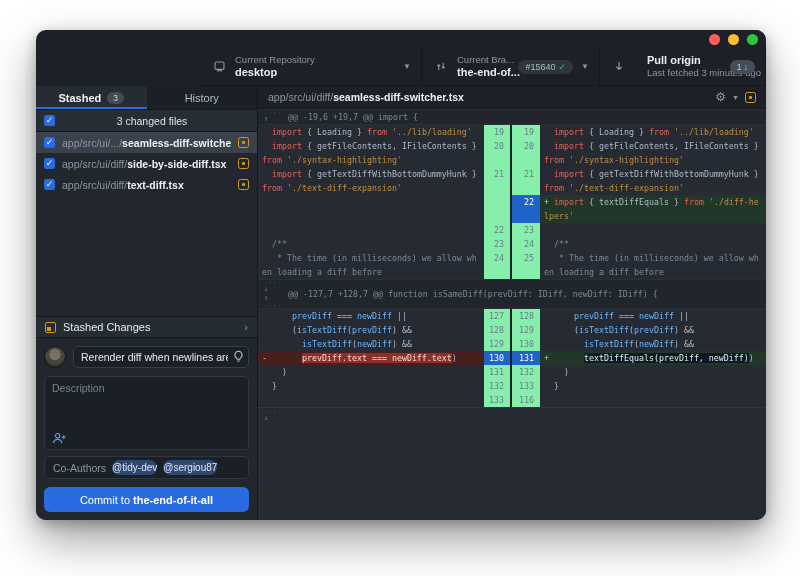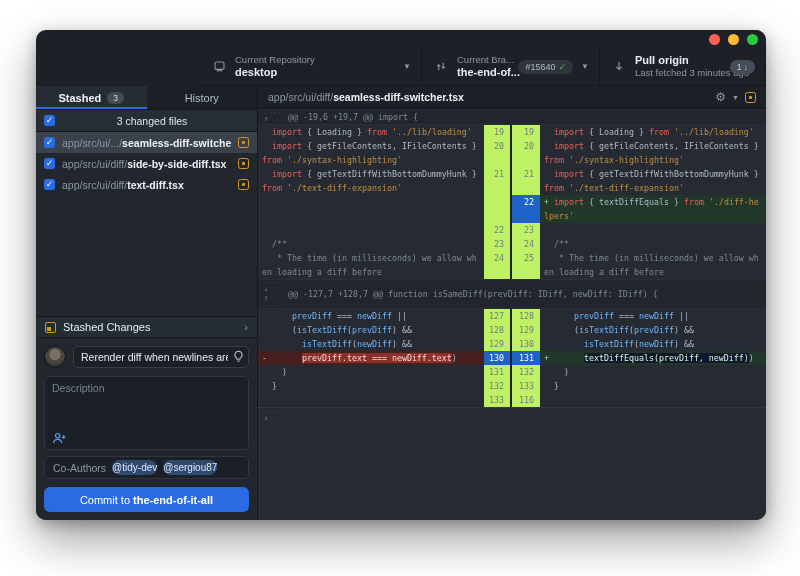--- a/index.html
+++ b/index.html
@@ -22,21 +22,21 @@
   
   .toolbar { height:38px; flex:none; display:flex; background:#1d2127; border-bottom:1px solid #14171c; }
   .tb-sec { display:flex; align-items:center; padding:0 10px; border-right:1px solid #14171c; cursor:default; }
   .tb-sec .ticon { width:18px; flex:none; color:#8b97a3; display:flex; align-items:center; justify-content:center; margin-right:7px; }
   .tb-txt { display:flex; flex-direction:column; justify-content:center; min-width:0; }
   .tb-label { font-size:9.5px; color:#8b97a3; line-height:12px; white-space:nowrap; }
   .tb-value { font-size:11px; font-weight:bold; color:#e6edf3; line-height:13px; white-space:nowrap; }
   .caret { color:#8b97a3; font-size:8px; margin-left:8px; }
   .tb-repo { width:222px; }
   .tb-branch { width:178px; }
-  .tb-pull { width:166px; }
+  .tb-pull { width:166px;gap:12px; }
   .badge-pill {
     background:#2f353d; border-radius:9px; font-size:9px; color:#adbac7;
     padding:2px 7px; margin-left:8px; white-space:nowrap; display:flex; align-items:center; gap:3px;
   }
   .badge-pill .ok { color:#57ab5a; font-size:9px; }
   .count-pill { background:#454e58; color:#c3ced9; border-radius:9px; font-size:8.5px; padding:2px 7px; margin-left:8px; white-space:nowrap; }
 
   
   .main { flex:1; display:flex; min-height:0; }
 
@@ -93,21 +93,21 @@
   .dh-path { color:#8b97a3; }
   .dh-name { color:#eef3f8; font-weight:bold; }
   .dh-right { margin-left:auto; display:flex; align-items:center; gap:6px; }
   .gear { color:#8b97a3; font-size:12px; cursor:pointer; }
   .gear-caret { color:#8b97a3; font-size:7px; cursor:pointer; }
 
   .diff-body { flex:1; overflow:hidden; font-family:"DejaVu Sans Mono",monospace; font-size:8.3px; }
 
   .d-row { display:flex; align-items:stretch; }
   .d-code { flex:1; min-width:0; padding:0 4px; line-height:14px; min-height:14px; white-space:pre-wrap; word-break:break-all; color:#aeb9c5; }
-  .d-num { width:28px; flex:none; background:#bef264; color:#6e7a87; text-align:right; padding:0 6px 0 0; line-height:14px; }
+  .d-num { width:28px; flex:none; background:#86efac; color:#6e7a87; text-align:right; padding:0 6px 0 0; line-height:14px; }
   .d-num.old { border-right:2px solid #1d2127; }
   .d-num.sel { background:#1f63c9; color:#fff; }
   .cell-del { background:#46201e; }
   .cell-add { background:#21372a; }
 
   .d-row.hunk { background:#21262d; border-top:1px solid #2a3038; border-bottom:1px solid #2a3038; align-items:center; }
   .d-exp { width:30px; flex:none; display:flex; flex-direction:column; align-items:flex-start; padding-left:6px; color:#7d8894; font-size:7px; line-height:9px; cursor:pointer; }
   .d-exp .dots { letter-spacing:1px; font-size:6px; line-height:5px; color:#5a646e; }
   .hunk-label { color:#7d8894; line-height:14px; white-space:pre; overflow:hidden; }
   .d-row.expander { border-top:1px dotted #3a424c; height:16px; align-items:center; }

